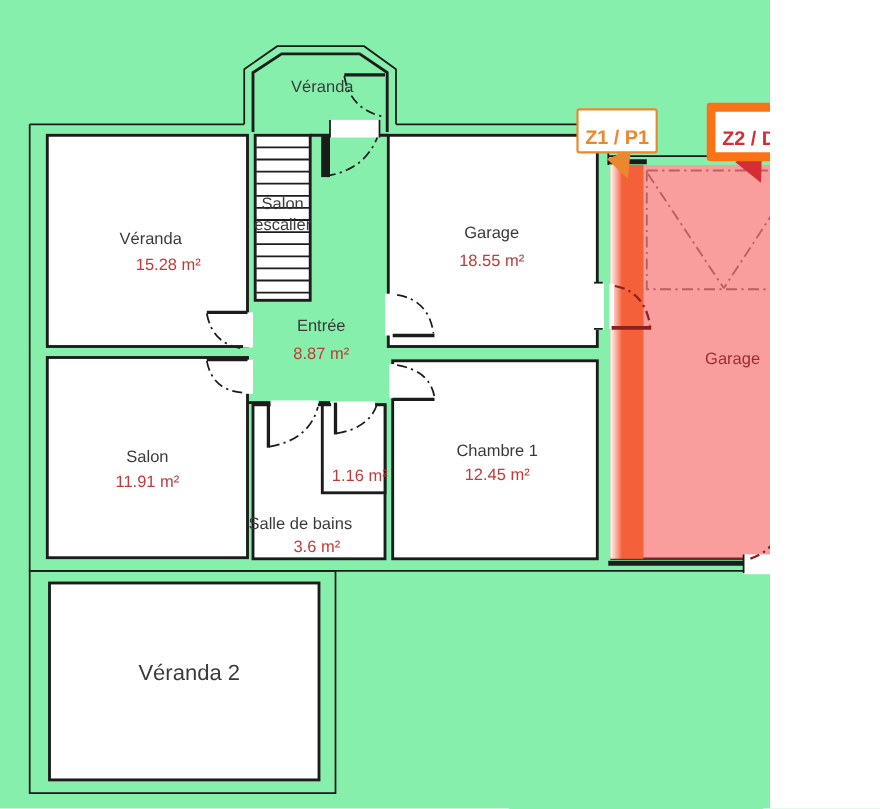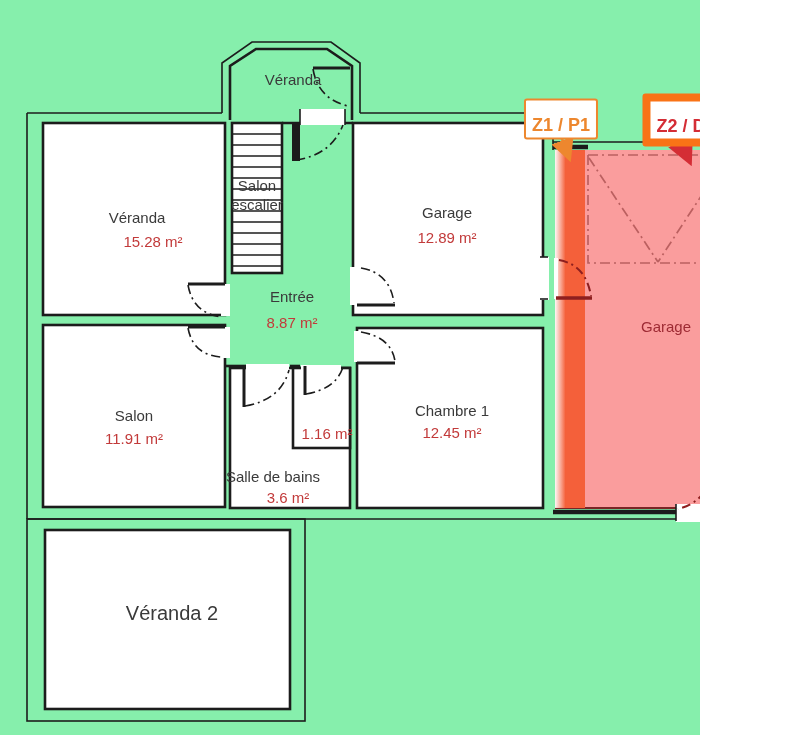--- a/index.html
+++ b/index.html
@@ -165,21 +165,21 @@
 </svg>
 
 <div class="rl" style="left:293px;top:80px;">Véranda</div>
 
 <div class="rl" style="left:137px;top:218px;">Véranda</div>
 <div class="ra" style="left:137px;top:241px;margin-left:16px;">15.28 m²</div>
 
 <div class="rl wrap" style="left:257px;top:196px;width:66px;">Salon escalier</div>
 
 <div class="rl" style="left:447px;top:213px;">Garage</div>
-<div class="ra" style="left:447px;top:237px;">12.89 m²</div>
+<div class="ra" style="left:447px;top:237px;">18.55 m²</div>
 
 <div class="rl" style="left:292px;top:297px;">Entrée</div>
 <div class="ra" style="left:292px;top:322px;">8.87 m²</div>
 
 <div class="rl" style="left:134px;top:416px;">Salon</div>
 <div class="ra" style="left:134px;top:438px;">11.91 m²</div>
 
 <div class="ra" style="left:327px;top:433px;">1.16 m²</div>
 
 <div class="rl" style="left:452px;top:411px;">Chambre 1</div>

